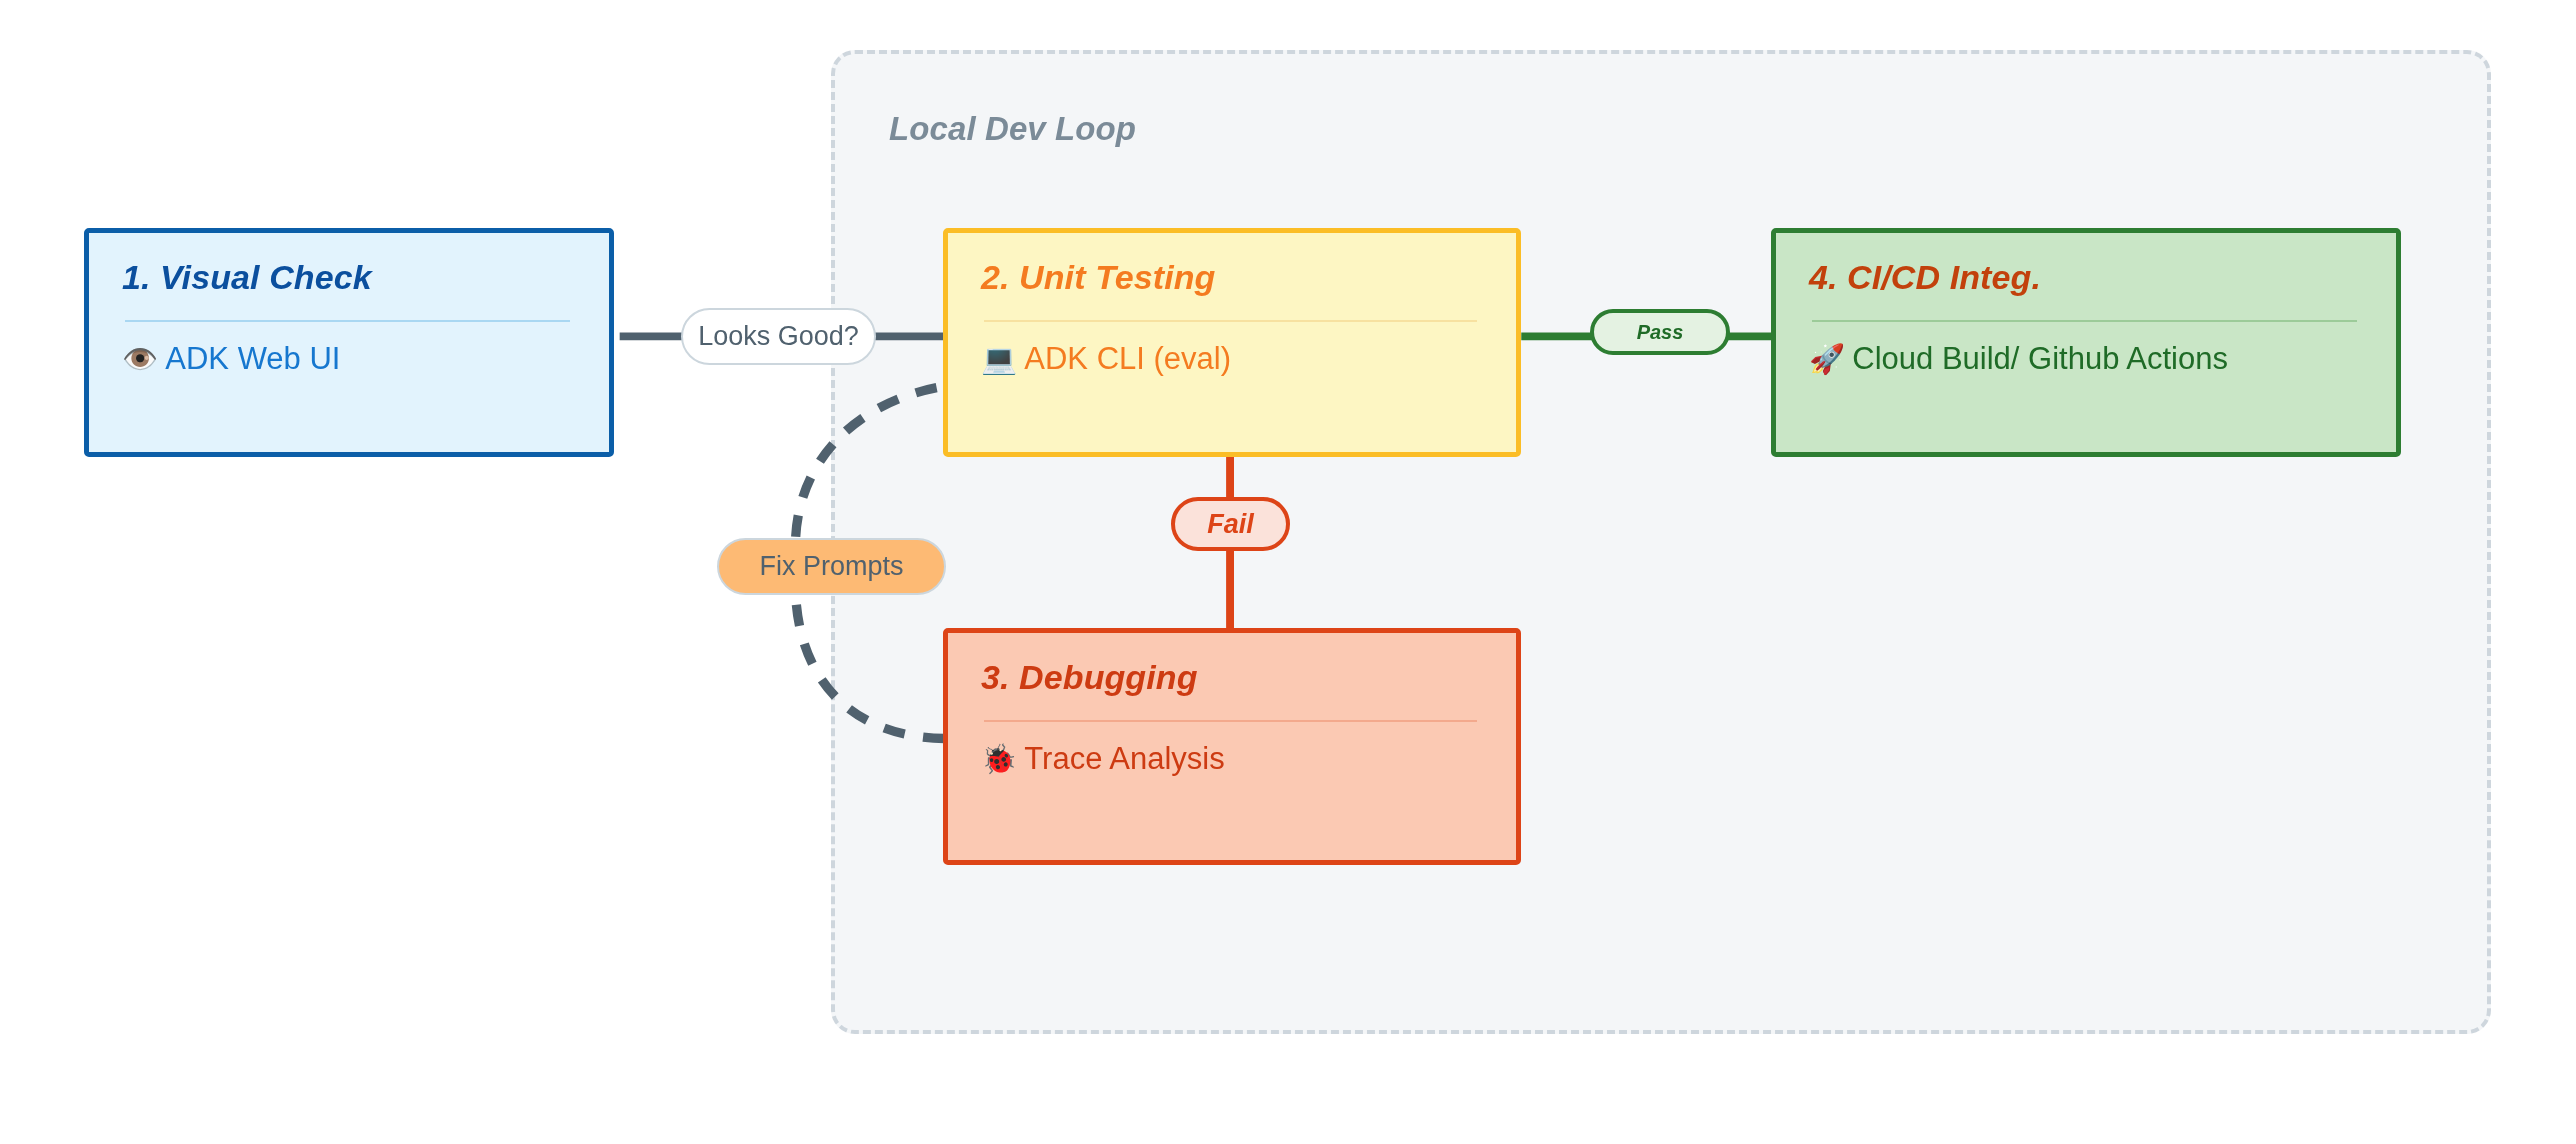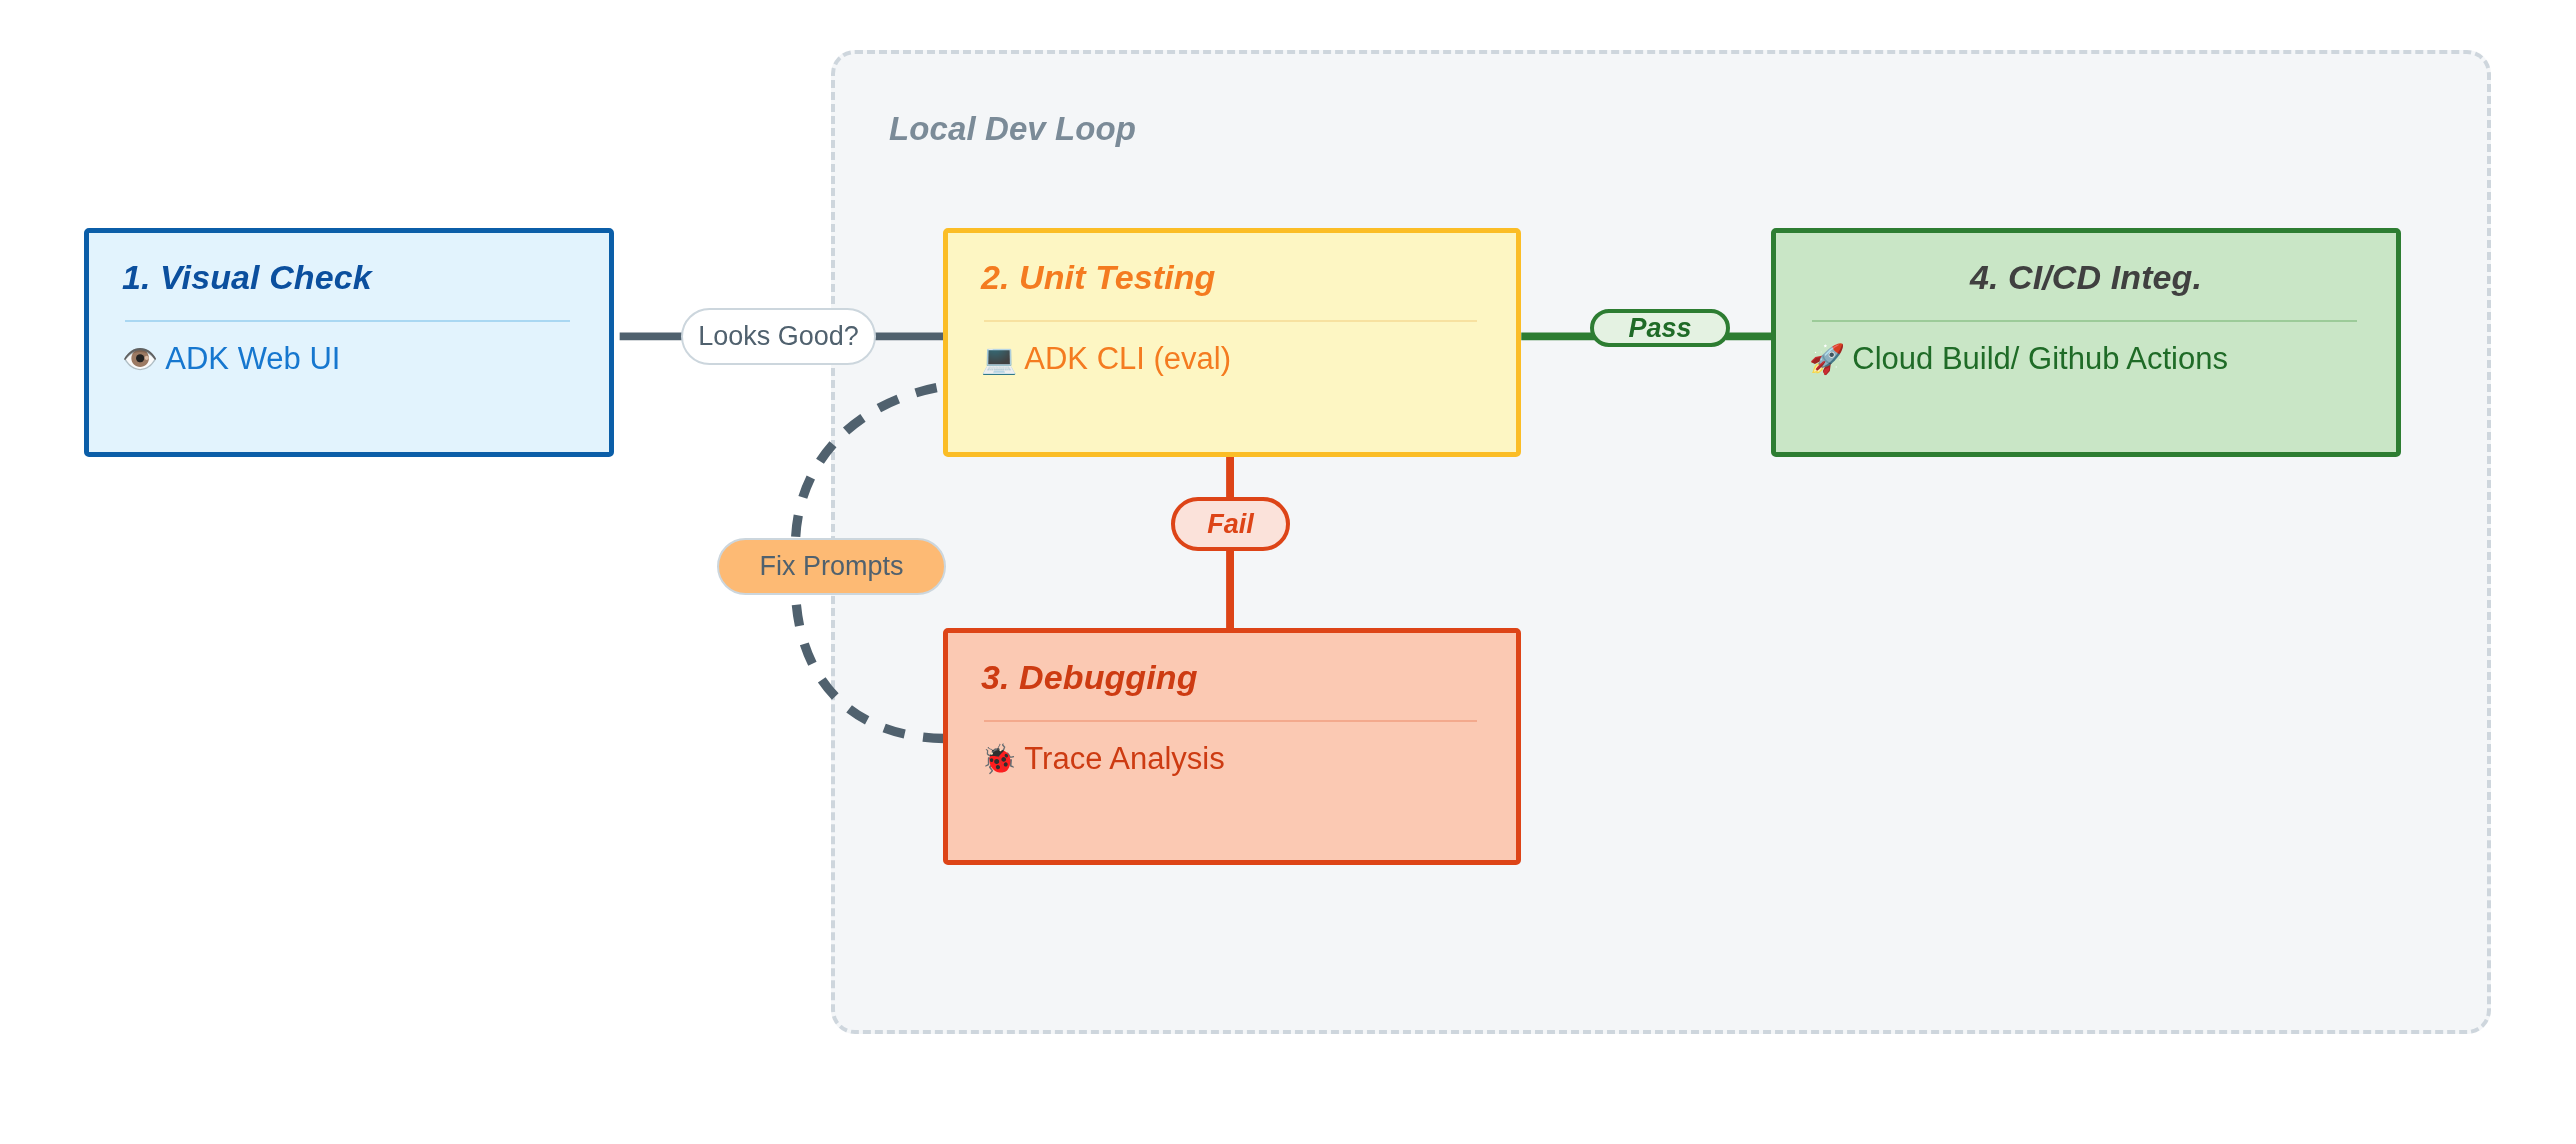--- a/index.html
+++ b/index.html
@@ -129,21 +129,21 @@
 
   
   #node-cicd {
     left: 1771px;
     top: 228px;
     width: 630px;
     height: 229px;
     background: #c9e6c6;
     border-color: #2d7d32;
   }
-  #node-cicd .node-title { color: #404040; text-align: center; }
+  #node-cicd .node-title { color: #c2410c; }
   #node-cicd .node-rule { border-top-color: #9ccb99; }
   #node-cicd .node-body { color: #1f6b27; }
 
   
   .edge-label {
     position: absolute;
     box-sizing: border-box;
     display: flex;
     align-items: center;
     justify-content: center;
@@ -170,26 +170,26 @@
     background: #fdba74;
     border-width: 2.9px;
     border-color: #ccd6dd;
     color: #50616e;
     font-size: 27px;
   }
   #label-pass {
     left: 1590px;
     top: 309px;
     width: 140px;
-    height: 38px;
+    height: 46px;
     background: #e4f2e2;
     border-width: 4.3px;
     border-color: #2d7d32;
     color: #1f6b27;
-    font-size: 27px;
+    font-size: 20px;
     font-weight: bold;
     font-style: italic;
   }
   #label-fail {
     left: 1171px;
     top: 497px;
     width: 119px;
     height: 54px;
     background: #fbe2da;
     border-width: 4.3px;

